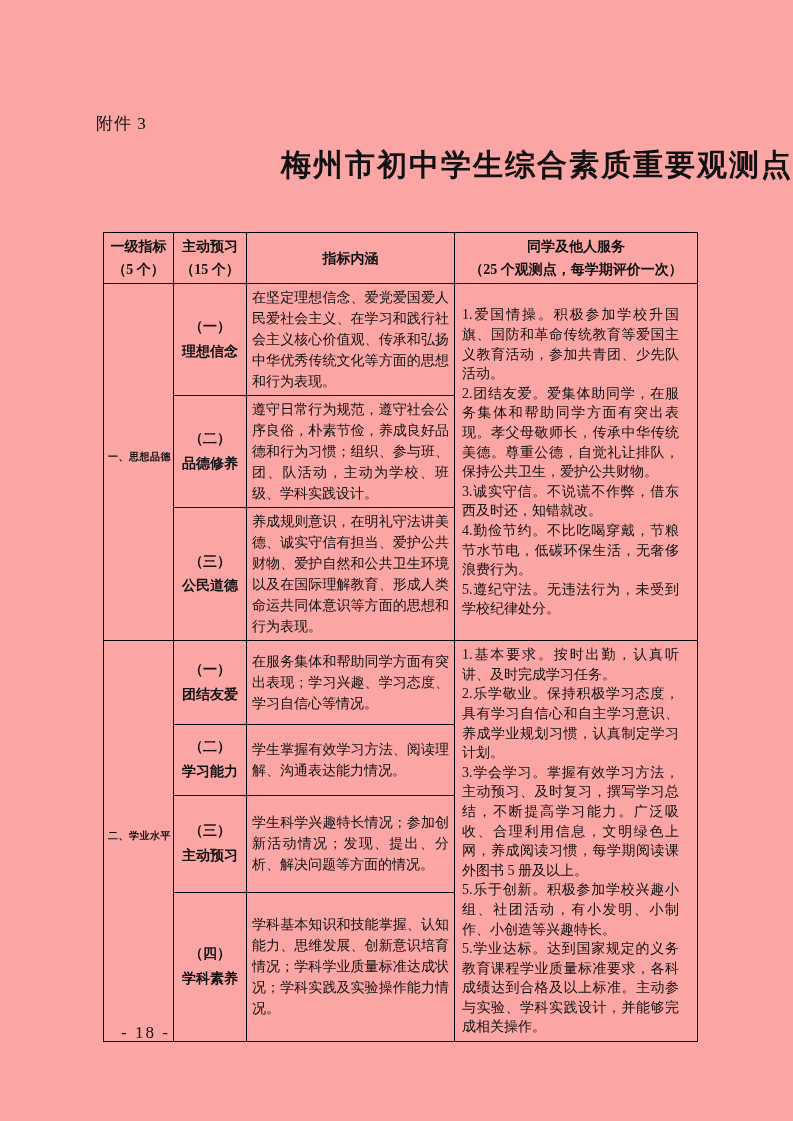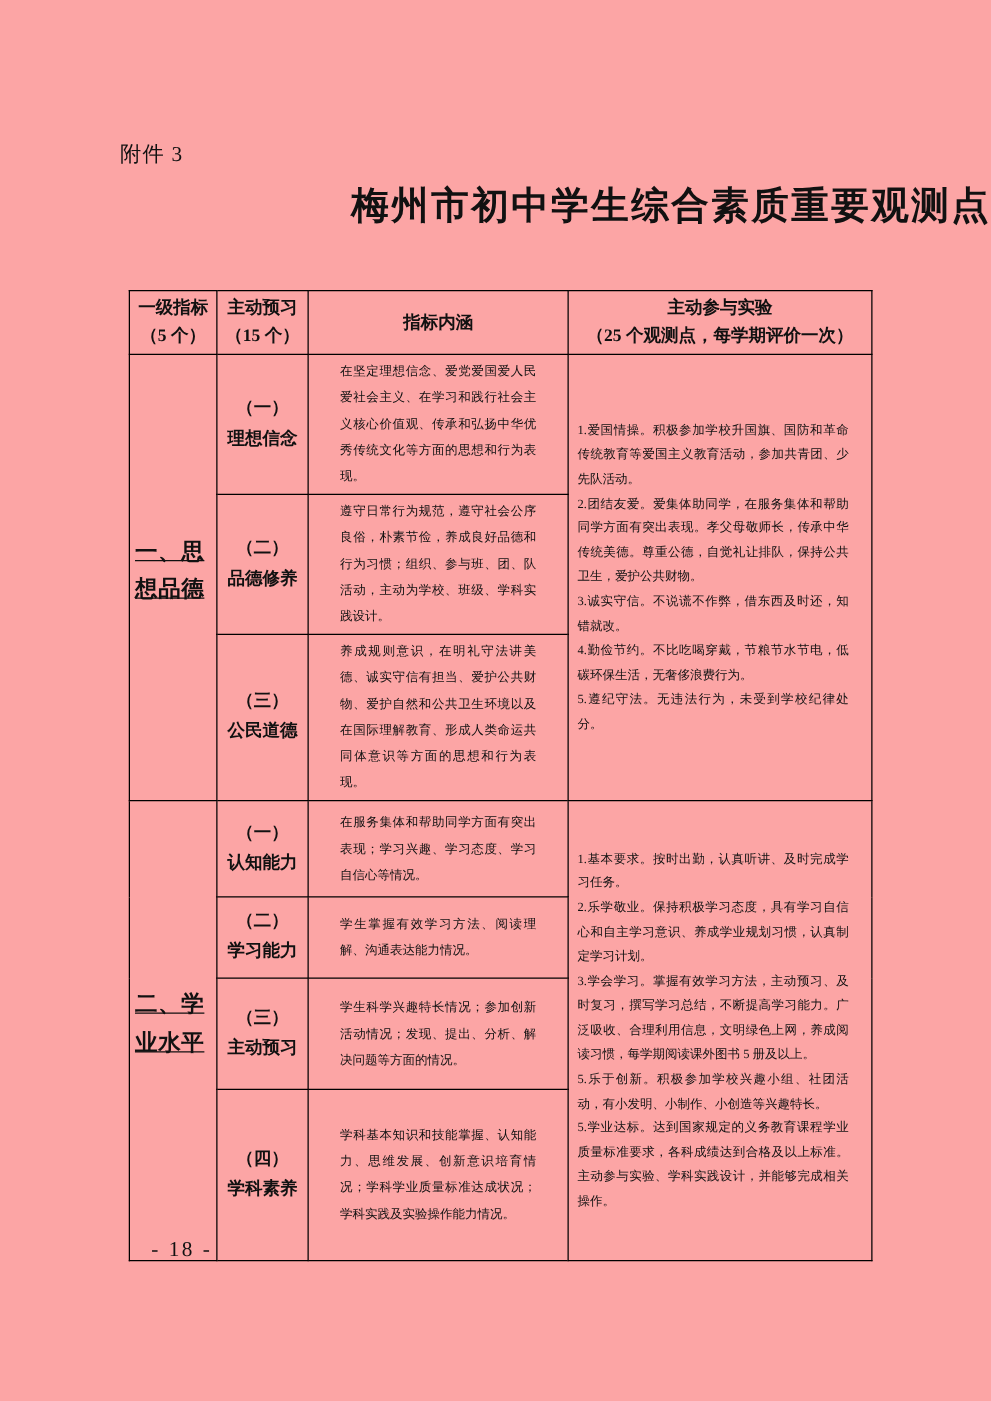--- a/index.html
+++ b/index.html
@@ -30,41 +30,41 @@
     border:1.4px solid #000;
     vertical-align:middle;
     font-weight:normal;
     overflow:hidden;
   }
   th.hcell{
     font-weight:bold;font-size:14px;line-height:1.65;
     text-align:center;padding:2px 1px;
   }
   td.lvl1{
-    font-weight:bold;font-size:18px;line-height:1.7;
-    text-align:left;padding:1px 2px 13px 4px;letter-spacing:0.5px;text-decoration:underline;
+    font-weight:bold;font-size:10px;line-height:1.7;
+    text-align:left;padding:1px 2px 13px 4px;letter-spacing:0.5px;
   }
   td.lvl2{
     font-weight:bold;font-size:14px;line-height:1.75;
     text-align:center;padding:2px 2px;
   }
   td.meaning{
-    font-size:10px;padding:3px 25px;
+    font-size:14px;padding:3px 5px;
   }
   .cell-content{
     line-height:21px;text-align:justify;text-justify:inter-ideograph;
   }
   td.obs{
-    font-size:10px;padding:4px 18px 4px 7px;
+    font-size:14px;padding:4px 18px 4px 7px;
   }
   .obs p{
     margin:0;line-height:19.6px;text-align:justify;text-justify:inter-ideograph;
   }
   .page-number{
-    position:absolute;left:121px;top:990px;
+    position:absolute;left:121px;top:1023px;
     font-size:17px;letter-spacing:2px;
   }
 </style>
 </head>
 <body>
 
 <div class="page">
 
   <div class="attachment">附件 3</div>
 
@@ -87,21 +87,21 @@
         <div>（5 个）</div>
       </th>
       <th class="hcell">
         <div>主动预习</div>
         <div>（15 个）</div>
       </th>
       <th class="hcell">
         <div>指标内涵</div>
       </th>
       <th class="hcell">
-        <div>主动参与实验</div>
+        <div>同学及他人服务</div>
         <div>（25 个观测点，每学期评价一次）</div>
       </th>
     </tr>
 
     <tr style="height:107px">
       <td class="lvl1" rowspan="3">一、思想品德</td>
       <td class="lvl2">
         <div>（一）</div>
         <div>理想信念</div>
       </td>
@@ -132,21 +132,21 @@
       </td>
       <td class="meaning">
         <div class="cell-content">养成规则意识，在明礼守法讲美德、诚实守信有担当、爱护公共财物、爱护自然和公共卫生环境以及在国际理解教育、形成人类命运共同体意识等方面的思想和行为表现。</div>
       </td>
     </tr>
 
     <tr style="height:77px">
       <td class="lvl1" rowspan="4">二、学业水平</td>
       <td class="lvl2">
         <div>（一）</div>
-        <div>认知能力</div>
+        <div>团结友爱</div>
       </td>
       <td class="meaning">
         <div class="cell-content">在服务集体和帮助同学方面有突出表现；学习兴趣、学习态度、学习自信心等情况。</div>
       </td>
       <td class="obs" rowspan="4">
         <p>1.基本要求。按时出勤，认真听讲、及时完成学习任务。</p>
         <p>2.乐学敬业。保持积极学习态度，具有学习自信心和自主学习意识、养成学业规划习惯，认真制定学习计划。</p>
         <p>3.学会学习。掌握有效学习方法，主动预习、及时复习，撰写学习总结，不断提高学习能力。广泛吸收、合理利用信息，文明绿色上网，养成阅读习惯，每学期阅读课外图书 5 册及以上。</p>
         <p>5.乐于创新。积极参加学校兴趣小组、社团活动，有小发明、小制作、小创造等兴趣特长。</p>
         <p>5.学业达标。达到国家规定的义务教育课程学业质量标准要求，各科成绩达到合格及以上标准。主动参与实验、学科实践设计，并能够完成相关操作。</p>

